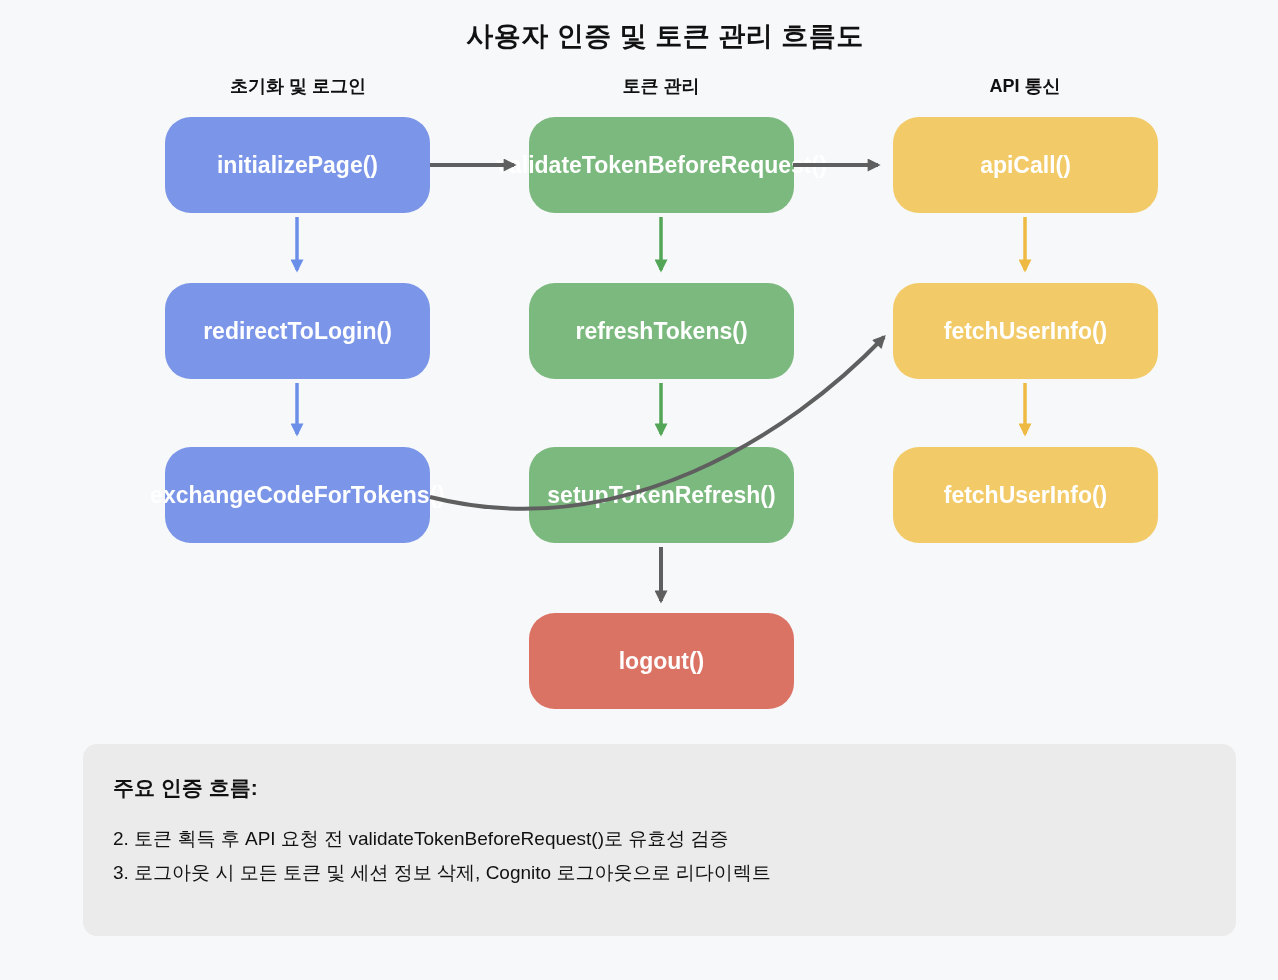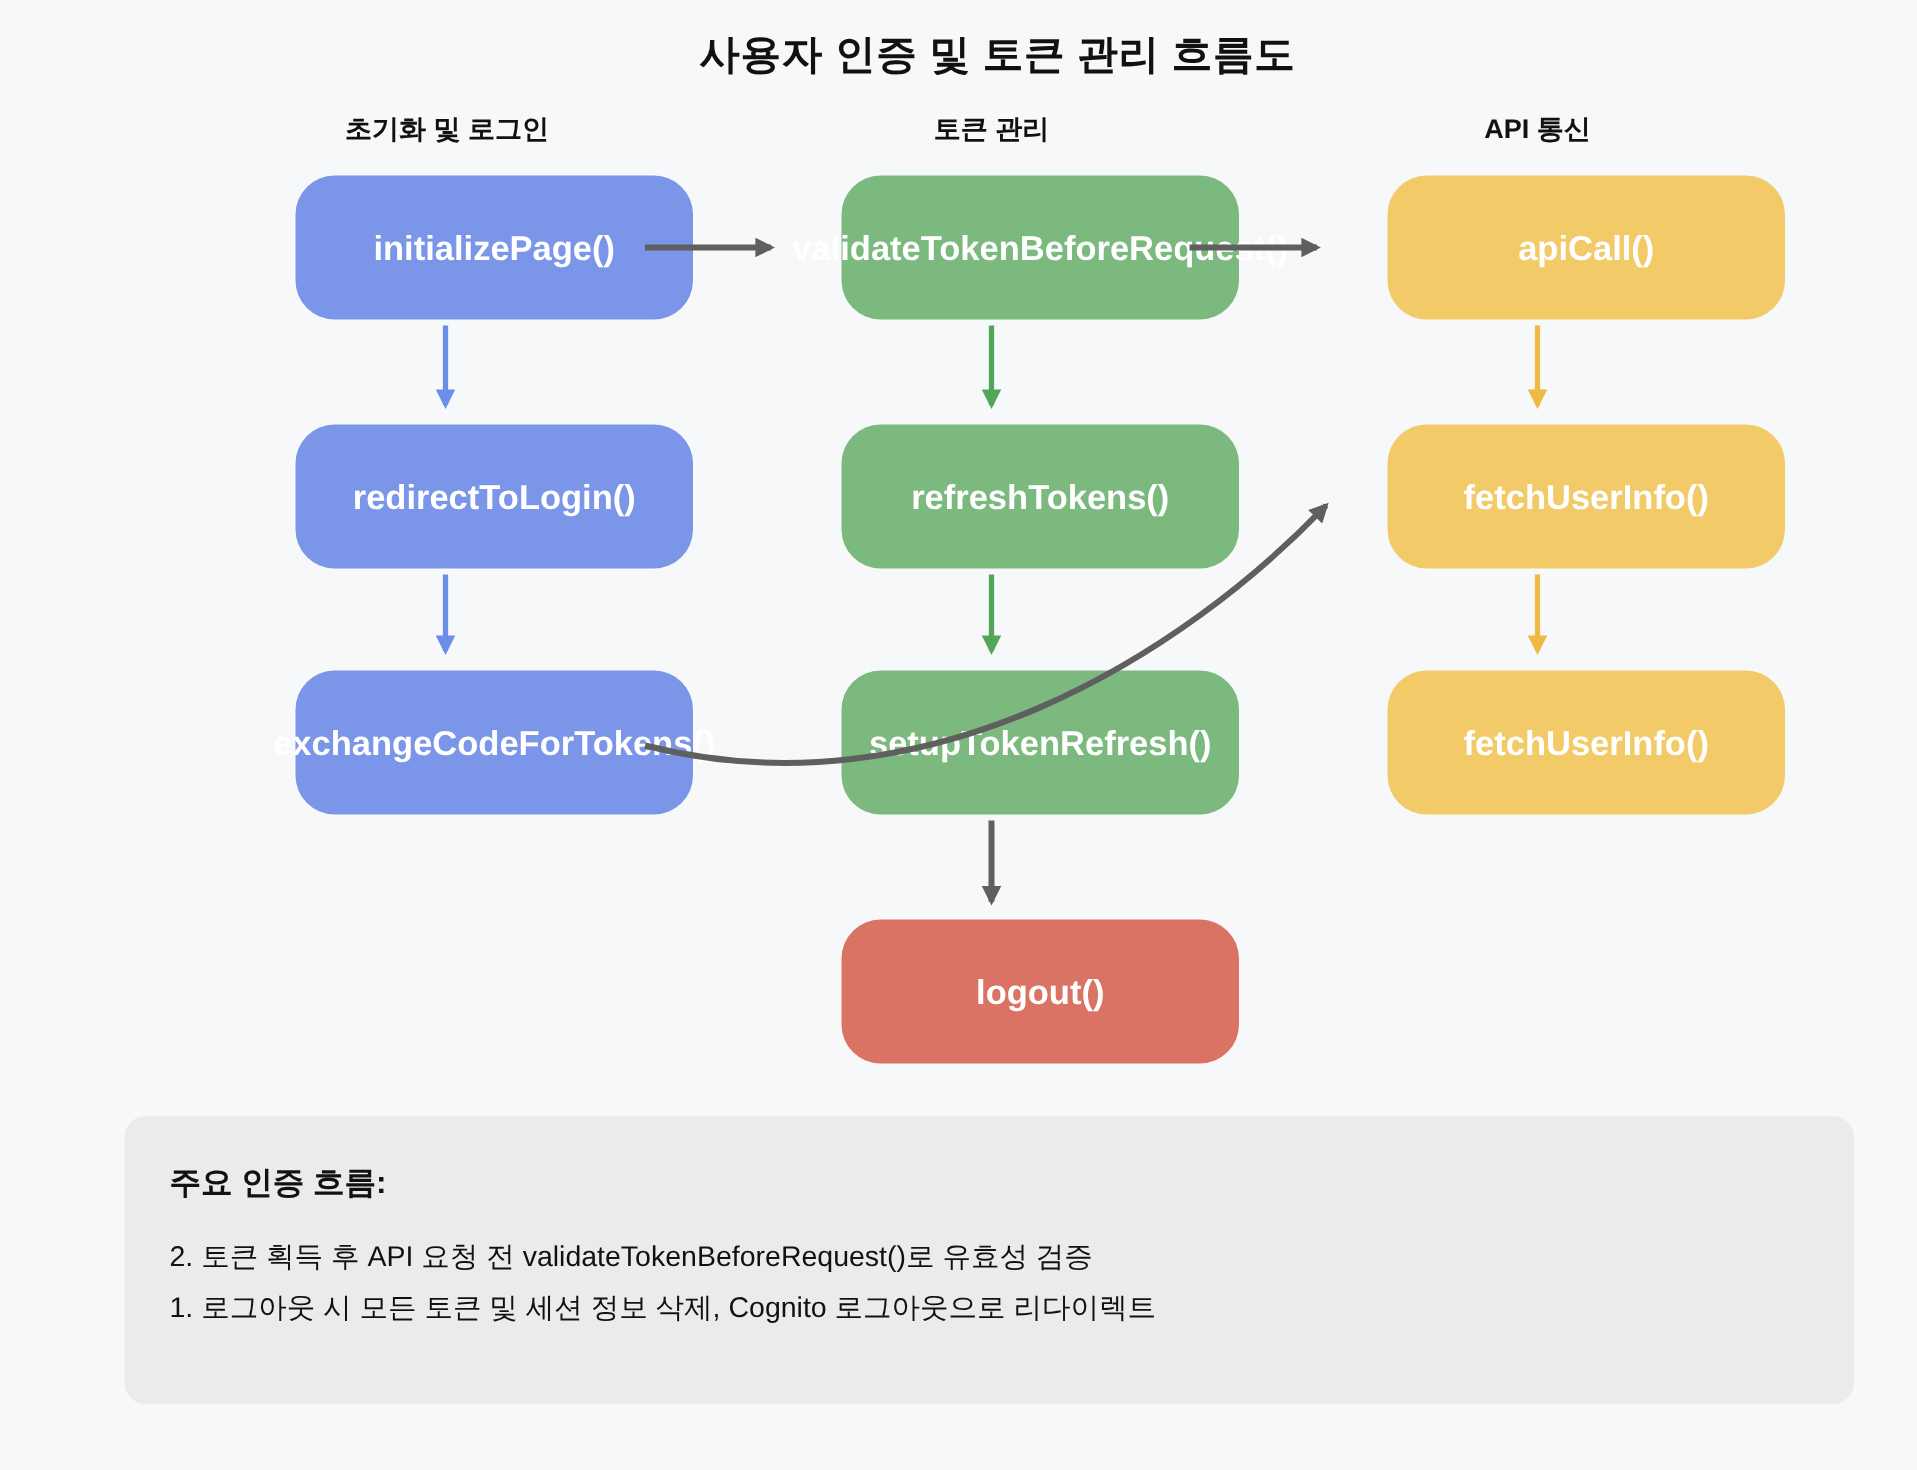--- a/index.html
+++ b/index.html
@@ -16,21 +16,20 @@
   .col-header{
     position:absolute;top:74px;width:340px;transform:translateX(-50%);
     text-align:center;font-size:18px;font-weight:bold;white-space:nowrap;
   }
   .ch1{left:298px}.ch2{left:661px}.ch3{left:1025px}
   .node{
     position:absolute;width:265px;height:96px;border-radius:26px;
     display:flex;align-items:center;justify-content:center;
     font-size:23px;font-weight:bold;color:var(--node_text,#fff);
     white-space:nowrap;
-    margin-left:32px;
   }
   .c1{left:165px}.c2{left:529px}.c3{left:893px}
   .r1{top:117px}.r2{top:283px}.r3{top:447px}.r4{top:613px}
   .bg-blue{background:var(--blue,#7b96e8)}
   .bg-green{background:var(--green,#7cb97e)}
   .bg-yellow{background:var(--yellow,#f2cb68)}
   .bg-red{background:var(--red,#db7365)}
   svg.arrows{position:absolute;left:0;top:0;pointer-events:none;}
   .notes{
     position:absolute;left:83px;top:744px;width:1153px;height:192px;
@@ -92,14 +91,14 @@
   <path d="M 1025 383 L 1025 434" fill="none" style="stroke:var(--arrow_yellow,#eeba43)" stroke-width="3.5" marker-end="url(#m-yellow)"></path>
 
   <path d="M 661 547 L 661 601" fill="none" style="stroke:var(--arrow_gray,#5f5f5f)" stroke-width="4" marker-end="url(#m-gray)"></path>
 
   <path d="M 430 497 C 620 545, 790 435, 884 337" fill="none" style="stroke:var(--arrow_gray,#5f5f5f)" stroke-width="4" marker-end="url(#m-gray)"></path>
 </svg>
 
 <div class="notes">
   <div class="notes-heading">주요 인증 흐름:</div>
   <div class="note-item">2. 토큰 획득 후 API 요청 전 validateTokenBeforeRequest()로 유효성 검증</div>
-  <div class="note-item">1. 로그아웃 시 모든 토큰 및 세션 정보 삭제, Cognito 로그아웃으로 리다이렉트</div>
+  <div class="note-item">3. 로그아웃 시 모든 토큰 및 세션 정보 삭제, Cognito 로그아웃으로 리다이렉트</div>
 </div>
 
 </body></html>

